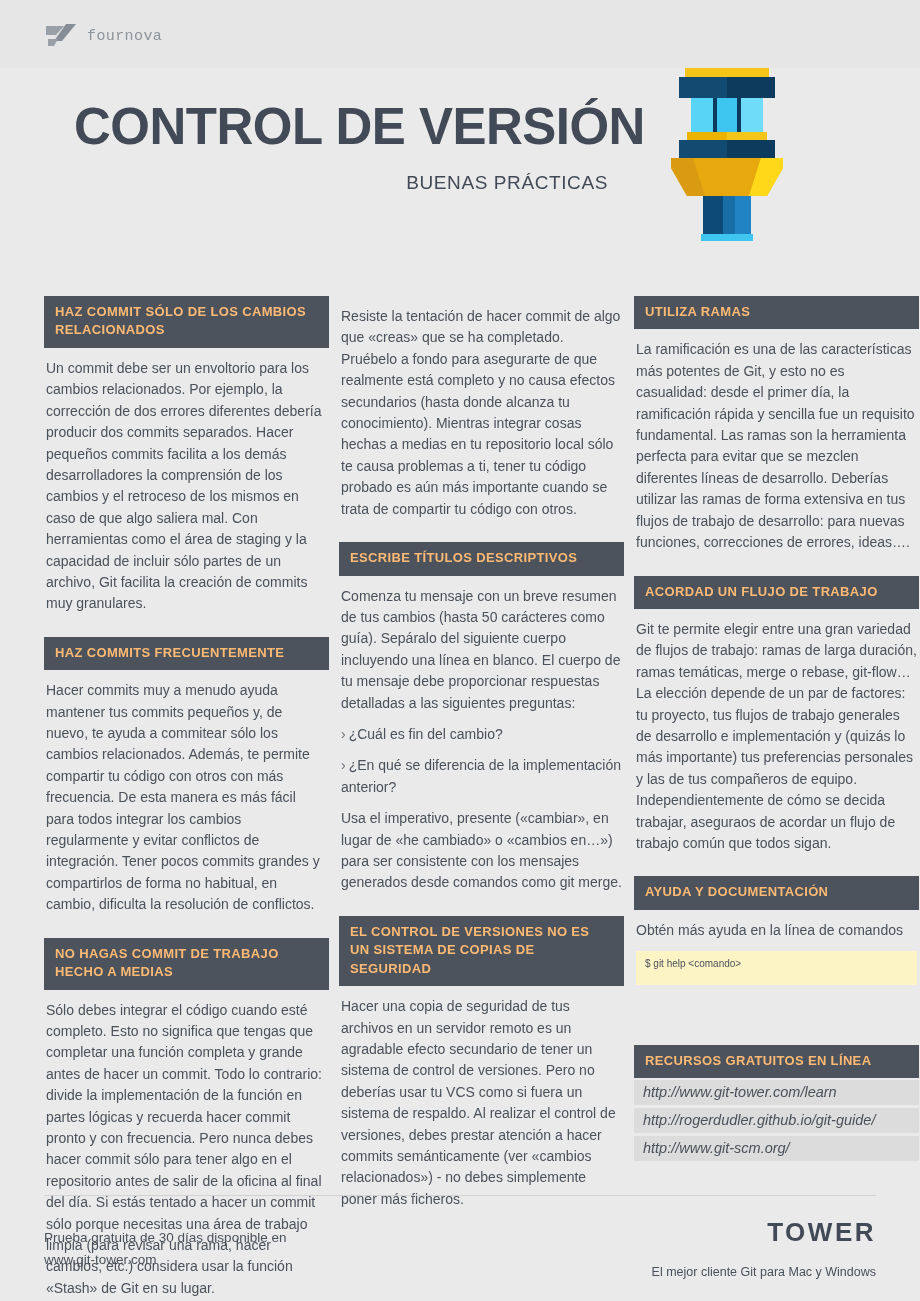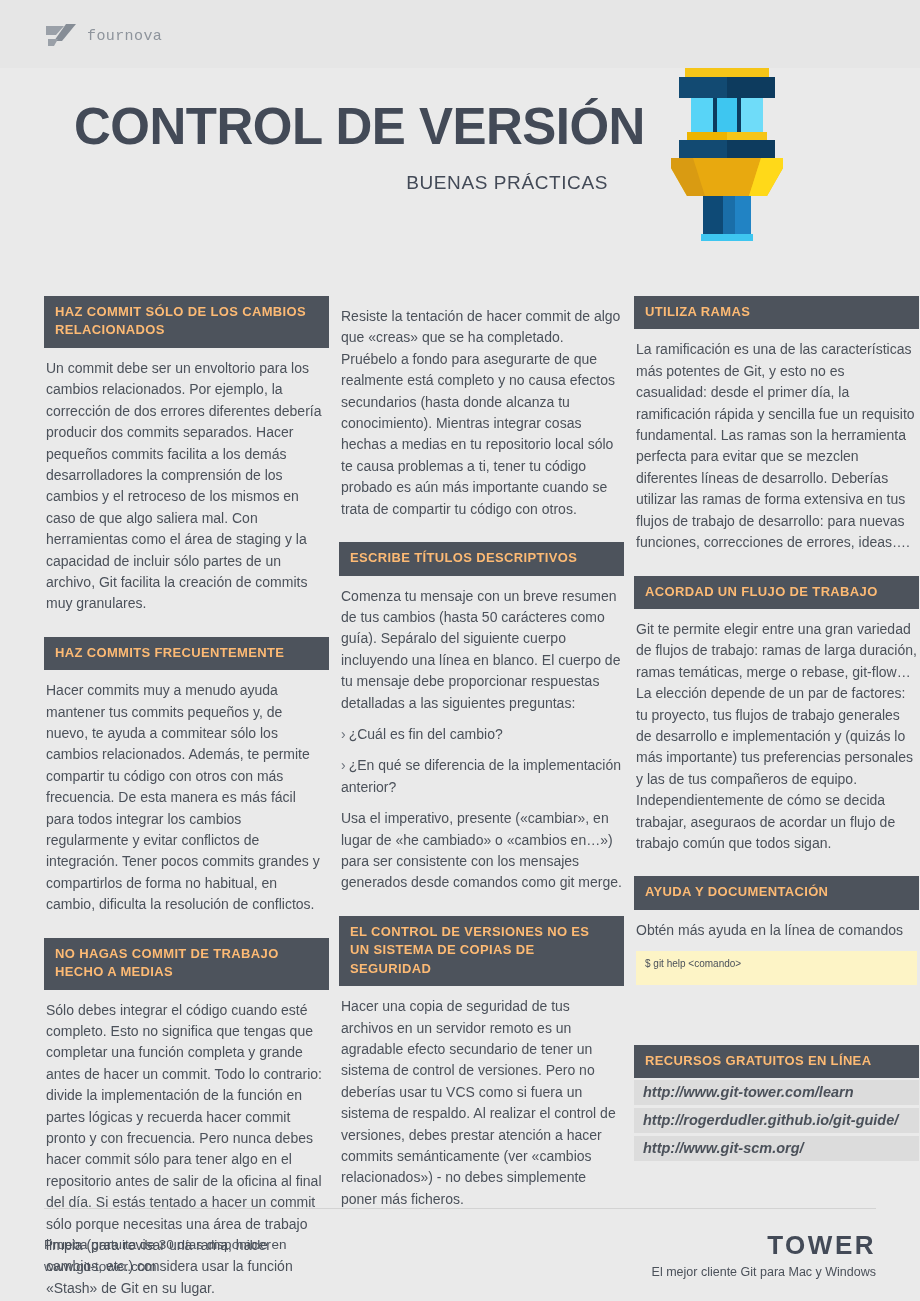--- a/index.html
+++ b/index.html
@@ -116,21 +116,21 @@
   .codeline {
     background: #fdf4c6;
     color: #4b515a;
     font-size: 10px;
     padding: 5px 9px 13px 9px;
     margin-top: 8px;
     white-space: nowrap;
   }
 
   
-  .linklist { margin-top: 2px; font-weight: bold; }
+  .linklist { margin-top: 2px; }
   .linkrow {
     background: #dcdcdc;
     color: #4b515a;
     font-size: 14.5px;
     font-style: italic;
     padding: 4px 9px 5px 9px;
     margin-bottom: 3px;
     white-space: nowrap;
   }
 
@@ -154,21 +154,21 @@
   }
   .footer-right { text-align: right; }
   .tower-word {
     font-size: 26px;
     font-weight: bold;
     color: #434a57;
     letter-spacing: 2.5px;
     line-height: 1;
   }
   .tower-tag {
-    margin-top: 7px;
+    margin-top: 20px;
     font-size: 12.5px;
     color: #4b515a;
   }
 </style>
 </head>
 <body>
 
 <div class="page">
 
   <div class="brandbar">

